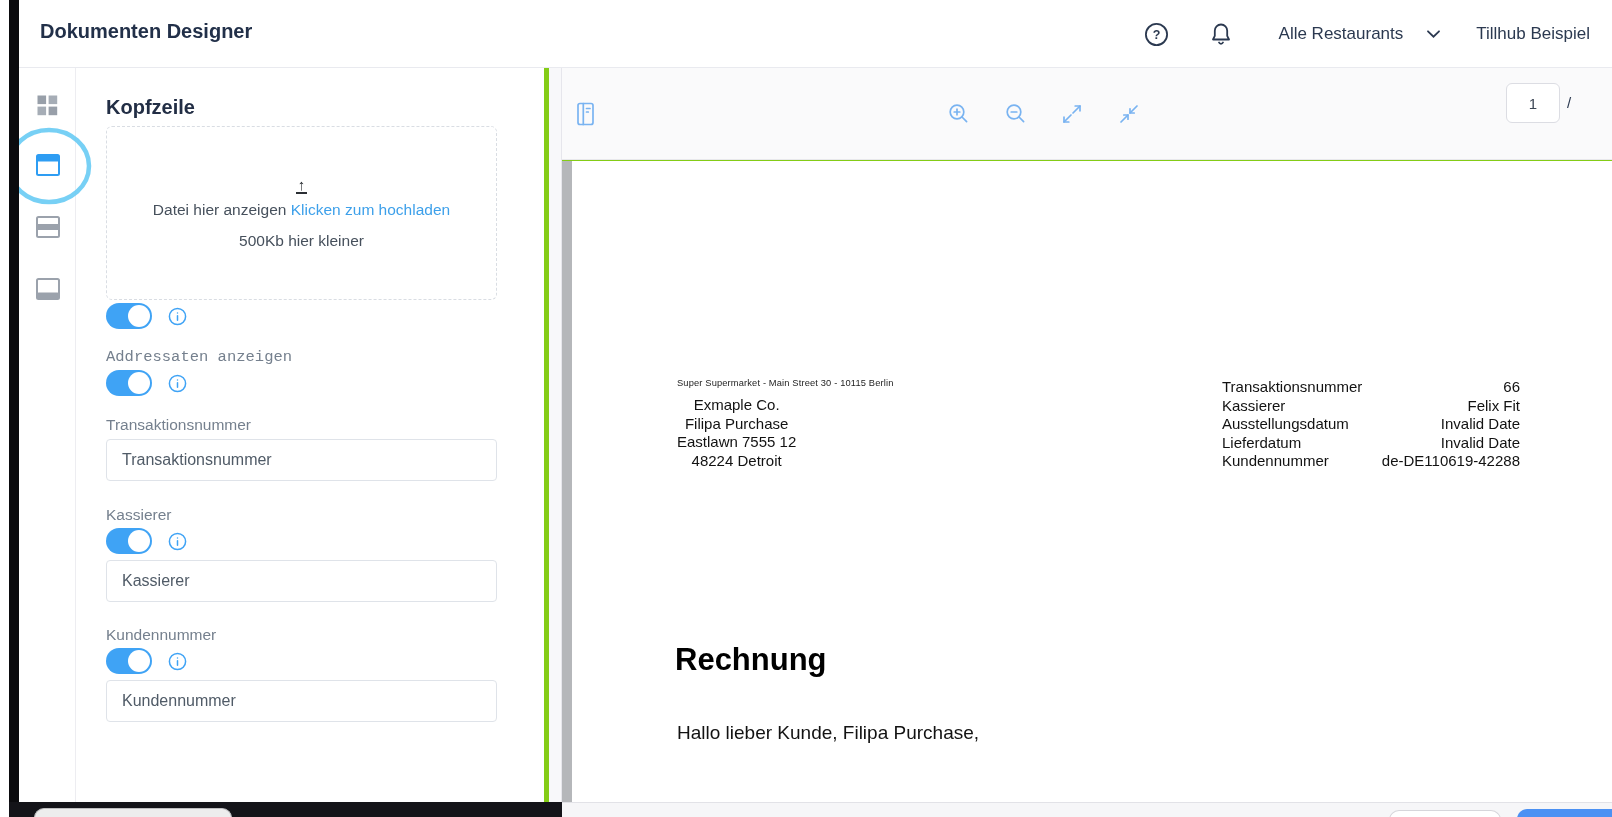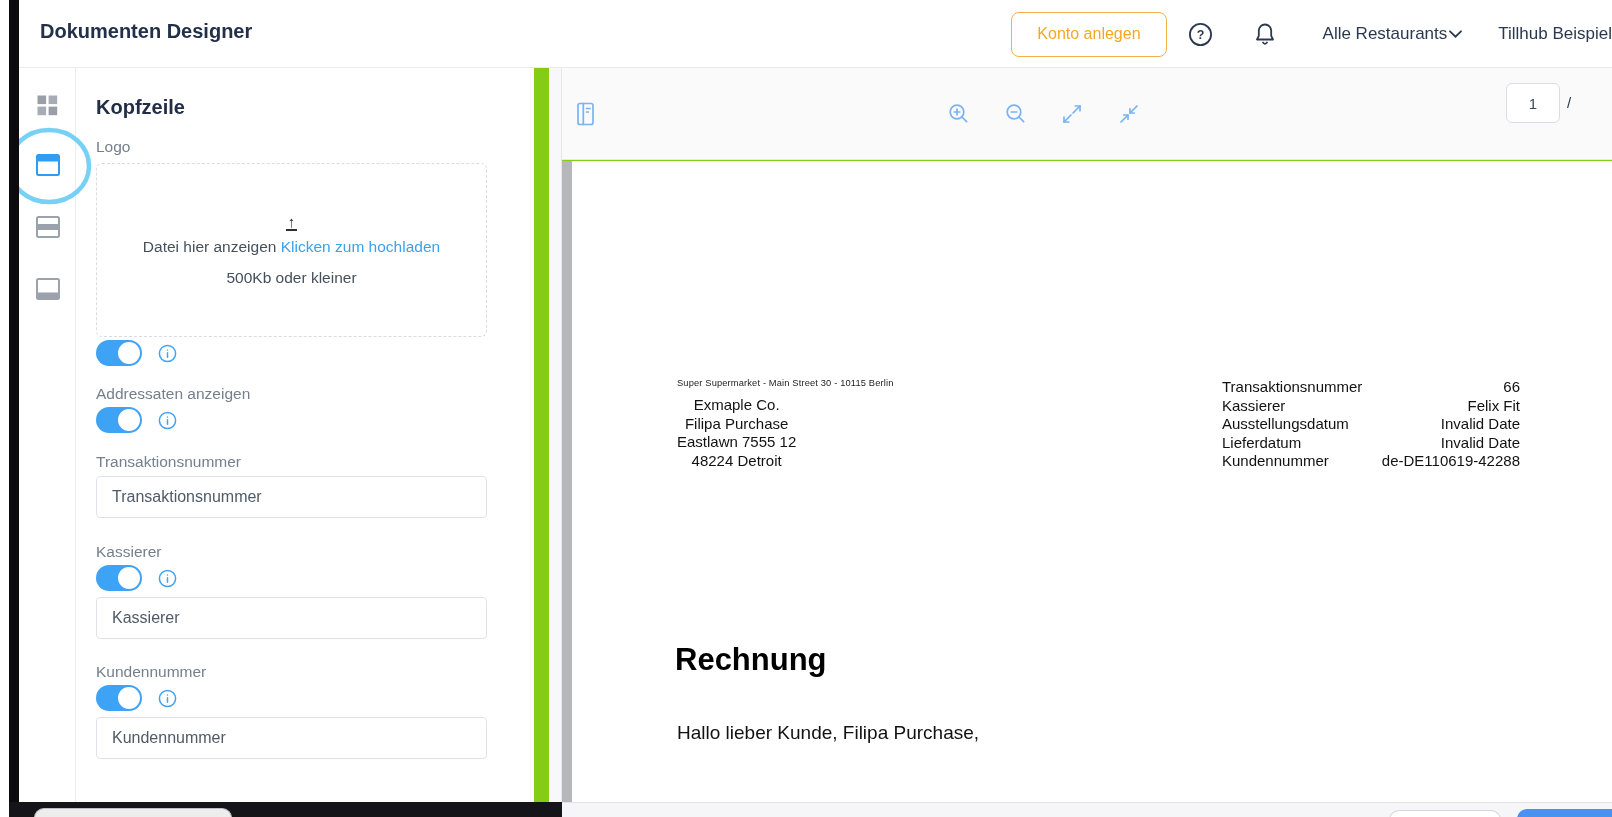--- a/index.html
+++ b/index.html
@@ -13,44 +13,44 @@
   
   .app-header{position:absolute;left:10px;top:0;right:0;height:68px;background:#fff;
               border-bottom:1px solid #e9eaef;z-index:5;}
   .app-title{position:absolute;left:21px;top:20px;margin:0;font-size:20px;font-weight:700;color:#223049;}
   .header-right{position:absolute;right:-6px;top:0;height:68px;display:flex;align-items:center;}
   .konto-btn{height:45px;padding:0 25px;background:#fff;border:1px solid #f3b04b;border-radius:8px;
              color:#f7a71f;font-size:16px;font-family:inherit;cursor:pointer;}
   .hicon{display:flex;align-items:center;justify-content:center;cursor:pointer;}
   .help{margin-left:21px;}
   .bell{margin-left:40px;}
-  .hdd{display:flex;align-items:center;gap:2px;cursor:pointer;color:#2b3950;font-size:17px;}
+  .hdd{display:flex;align-items:center;gap:24px;cursor:pointer;color:#2b3950;font-size:17px;}
   .hdd.first{margin-left:46px;}
   .hdd.last{margin-left:36px;}
 
   
   .rail{position:absolute;left:10px;top:68px;width:57px;bottom:14px;background:#fff;
         border-right:1px solid #ededf1;z-index:2;}
   .rail-btn{position:absolute;left:0;width:57px;height:26px;display:flex;align-items:center;
             justify-content:center;cursor:pointer;}
   .annotation-ellipse{position:absolute;left:-16px;top:57px;pointer-events:none;z-index:3;}
 
   
-  .panel{position:absolute;left:52px;top:68px;width:473px;bottom:0;background:#fff;
+  .panel{position:absolute;left:62px;top:68px;width:473px;bottom:0;background:#fff;
          padding:26px 47px 0 35px;overflow:hidden;}
   .panel h2{margin:0;font-size:20px;font-weight:700;color:#222e45;line-height:26px;}
   .f-label{margin-top:17px;font-size:15.5px;color:#75808e;line-height:20px;}
   .dropzone{margin-top:6px;height:174px;border:1px dashed #d9dde3;border-radius:6px;
             display:flex;flex-direction:column;align-items:center;justify-content:center;cursor:pointer;}
   .up-arrow{font-size:15px;font-weight:700;color:#2b2f34;border-bottom:2px solid #2b2f34;
             padding:0 2px 0px 2px;line-height:15px;margin-bottom:7px;}
   .drop-line{font-size:15.5px;color:#46505c;}
   .drop-line a{color:#3da0ea;text-decoration:none;cursor:pointer;}
   .size-hint{margin-top:13px;font-size:15.5px;color:#46505c;}
-  .lbl-absender{margin-top:23px;} .lbl-addressaten{margin-top:18px;}
+  .lbl-absender{margin-top:23px;} .lbl-addressaten{margin-top:18px;font-family:Liberation Mono, monospace;}
   .lbl-trans{margin-top:19px;} .lbl-kassierer{margin-top:24px;} .lbl-kunden{margin-top:23px;}
   .toggle-row{margin-top:3px;height:26px;display:flex;align-items:center;gap:16px;}
   .toggle{width:46px;height:26px;border-radius:13px;background:#3fa3f5;position:relative;cursor:pointer;}
   .toggle .knob{position:absolute;top:2px;right:2px;width:22px;height:22px;border-radius:50%;background:#fff;}
   .text-input{display:block;width:391px;height:42px;margin-top:5px;border:1px solid #dfe3e9;border-radius:4px;
               padding:0 15px;font-size:16px;color:#505b67;font-family:inherit;background:#fff;outline:none;}
   .text-input::placeholder{color:#505b67;opacity:1;}
   .in-trans{margin-top:4px;} .in-kassierer{margin-top:6px;} .in-kunden{margin-top:6px;}
 
   
@@ -91,21 +91,20 @@
 </style>
 </head>
 <body>
 
 <div class="stage">
   <div class="edge-strip"></div>
 
   <header class="app-header">
     <h1 class="app-title">Dokumenten Designer</h1>
     <div class="header-right">
-      <button class="konto-btn">Konto anlegen</button>
       <span class="hicon help">
         <svg width="25" height="25" viewBox="0 0 25 25" fill="none">
           <circle cx="12.5" cy="12.5" r="10.6" stroke="#2b3950" stroke-width="1.8"></circle>
           <text x="12.5" y="17" text-anchor="middle" font-size="12.5" font-weight="700" fill="#2b3950" font-family="Liberation Sans,sans-serif">?</text>
         </svg>
       </span>
       <span class="hicon bell">
         <svg width="24" height="26" viewBox="0 0 24 26" fill="none" stroke="#2b3950" stroke-width="1.8" stroke-linejoin="round">
           <path d="M12 3.5c-3.6 0-6.2 2.7-6.2 6.2v5.2L4 18.5h16l-1.8-3.6V9.7c0-3.5-2.6-6.2-6.2-6.2z"></path>
           <path d="M10 21.5a2.2 2.2 0 0 0 4 0" stroke-linecap="round"></path>
@@ -154,28 +153,27 @@
       <svg width="24" height="22" viewBox="0 0 24 22">
         <rect x="1" y="1" width="22" height="20" rx="1.5" fill="none" stroke="#9ba2ac" stroke-width="2"></rect>
         <rect x="1" y="14.5" width="22" height="6.5" rx="1.5" fill="#9ba2ac"></rect>
       </svg>
     </div>
   </nav>
 
   <aside class="panel">
     <h2>Kopfzeile</h2>
 
-    <div class="f-label">Logo</div>
     <div class="dropzone">
       <div class="up-arrow">↑</div>
       <div class="drop-line">
         <span>Datei hier anzeigen</span>
         <a>Klicken zum hochladen</a>
       </div>
-      <div class="size-hint">500Kb oder kleiner</div>
+      <div class="size-hint">500Kb hier kleiner</div>
     </div>
 
     <div class="toggle-row">
       <div class="toggle">
           <div class="knob"></div>
         </div>
       <svg width="19" height="19" viewBox="0 0 19 19" fill="none" stroke="#3fa3f5" stroke-width="1.5" stroke-linecap="round">
         <circle cx="9.5" cy="9.5" r="8.1"></circle>
           <path d="M9.5 8.8v4.4"></path>
           <path d="M9.5 5.9v.2"></path>

